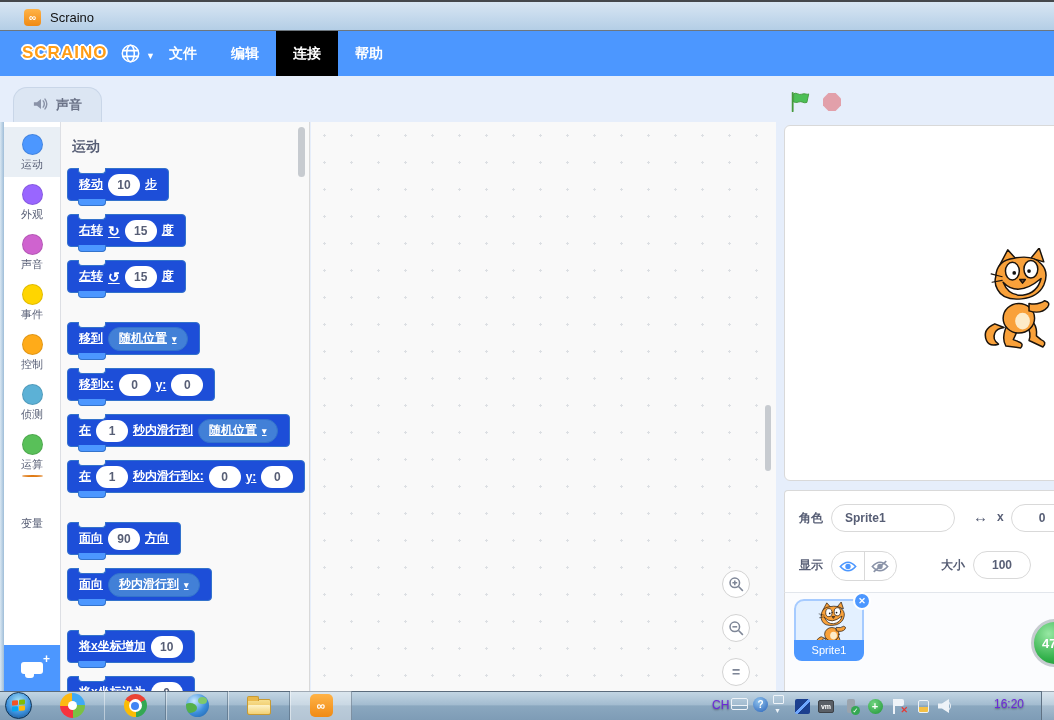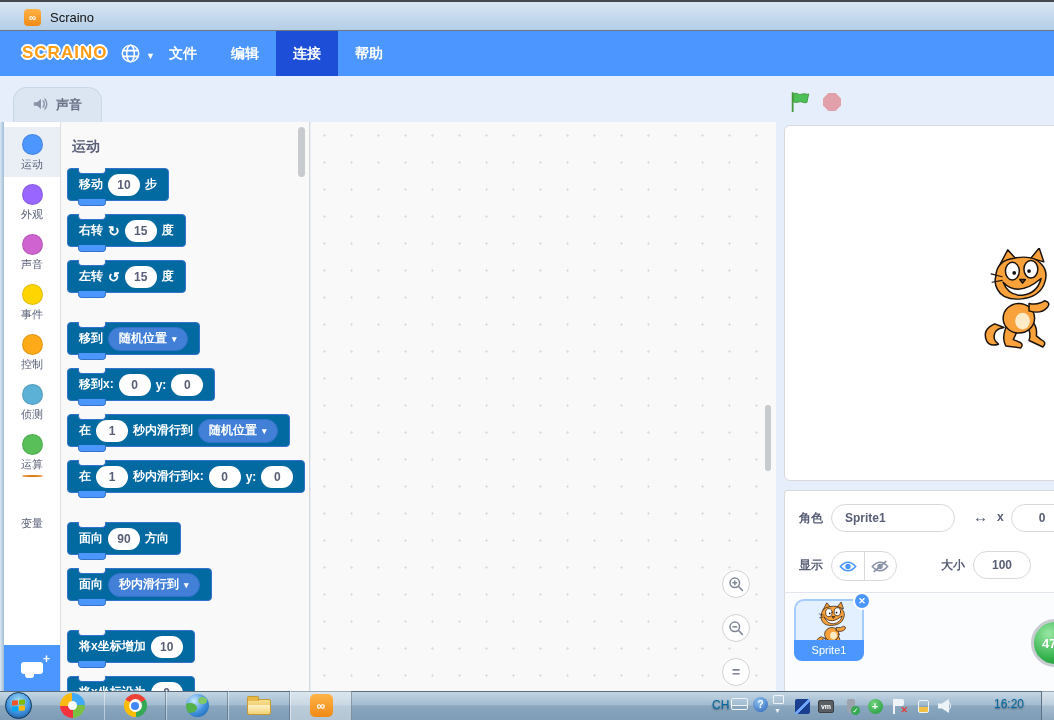--- a/index.html
+++ b/index.html
@@ -18,21 +18,21 @@
     background:linear-gradient(90deg,#d9e7f2,#9fbdd8);}
 
   
   .menubar{position:absolute;left:0;top:31px;width:100%;height:45px;background:#4C97FF;}
   .logo{position:absolute;left:22px;top:12px;font-size:17px;font-weight:bold;letter-spacing:1px;color:#FF9D17;
     text-shadow:-2px 0 0 #fff,2px 0 0 #fff,0 -2px 0 #fff,0 2px 0 #fff,-1px -1px 0 #fff,1px -1px 0 #fff,-1px 1px 0 #fff,1px 1px 0 #fff;}
   .globe-wrap{position:absolute;left:120px;top:12px;display:flex;align-items:center;gap:5px;color:#fff;}
   .globe-caret{font-size:9px;color:#fff;}
   .menu-items{position:absolute;left:152px;top:0;height:45px;display:flex;}
   .menu-item{padding:0 17px;line-height:45px;color:#fff;font-size:14px;font-weight:bold;cursor:default;}
-  .menu-item.active{background:#1d4ed8;}
+  .menu-item.active{background:#000000;}
 
   
   .tabrow{position:absolute;left:0;top:76px;width:100%;height:46px;background:#E6EEFB;}
   .tabs{position:absolute;left:13px;bottom:0;display:flex;}
   .tab{height:35px;padding:0 19px;display:flex;align-items:center;gap:7px;font-size:13px;font-weight:bold;
     color:#6a7287;background:#DCE6F3;border:1px solid #C9D6E8;border-bottom:none;border-radius:14px 14px 0 0;margin-right:-1px;}
   .tab.active{background:#fff;color:#575E75;z-index:2;position:relative;}
   .flag-btn{position:absolute;left:789px;top:91px;width:22px;height:22px;}
   .stop-btn{position:absolute;left:823px;top:93px;width:18px;height:18px;background:#E2A0AA;
     clip-path:polygon(30% 0,70% 0,100% 30%,100% 70%,70% 100%,30% 100%,0 70%,0 30%);}
@@ -49,22 +49,22 @@
   .ext-glyph{position:relative;width:22px;height:12px;background:#fff;border-radius:3px;}
   .ext-glyph::after{content:"";position:absolute;left:4px;bottom:-4px;width:9px;height:4px;background:#fff;border-radius:0 0 3px 3px;}
   .ext-plus{position:absolute;top:-10px;right:-7px;color:#fff;font-size:12px;font-weight:bold;}
 
   
   .palette{position:absolute;left:61px;top:122px;width:249px;height:569px;background:#F9F9F9;
     border-right:1px solid #D9D9D9;overflow:hidden;}
   .palette-header{position:absolute;left:11px;top:16px;font-size:14px;font-weight:bold;color:#575E75;}
   .blocks{position:absolute;left:6px;top:46px;width:240px;}
   .block{position:relative;display:inline-flex;align-items:center;gap:5px;height:33px;padding:0 11px;
-    background:#0369a1;border:1px solid #3373CC;border-radius:4px;color:#fff;font-size:12px;font-weight:bold;
-    margin-bottom:13px;cursor:default;clear:both;float:left;}
+    background:#1d4ed8;border:1px solid #3373CC;border-radius:4px;color:#fff;font-size:12px;font-weight:bold;
+    margin-bottom:13px;cursor:default;clear:both;float:left;text-decoration:underline;}
   .block.gap{margin-top:16px;}
   .block::before{content:"";position:absolute;left:10px;top:-1px;width:26px;height:5px;background:#F9F9F9;
     border:1px solid #3373CC;border-top:none;border-radius:0 0 4px 4px;}
   .block::after{content:"";position:absolute;left:10px;bottom:-6px;width:26px;height:6px;background:#4C97FF;
     border:1px solid #3373CC;border-top:none;border-radius:0 0 4px 4px;}
   .b-input{background:#fff;color:#575E75;border-radius:20px;min-width:32px;height:22px;
     display:inline-flex;align-items:center;justify-content:center;padding:0 7px;font-weight:bold;}
   .b-drop{background:#4280D7;border:1px solid #3373CC;border-radius:20px;height:24px;
     display:inline-flex;align-items:center;gap:5px;padding:0 10px;color:#fff;font-weight:bold;}
   .b-drop .caret{font-size:9px;}
@@ -134,21 +134,21 @@
   .icon-globe::before{content:"";position:absolute;left:-3px;top:9px;width:14px;height:10px;border-radius:50%;background:#54B04A;}
   .icon-globe::after{content:"";position:absolute;right:2px;top:3px;width:9px;height:7px;border-radius:50%;background:#7FC96B;}
   .icon-folder{position:relative;width:24px;height:16px;border-radius:2px;
     background:linear-gradient(#F7DF8F,#E9B84B);border:1px solid #C79A33;margin-top:3px;}
   .icon-folder::before{content:"";position:absolute;left:-1px;top:-4px;width:10px;height:4px;
     background:#E9B84B;border:1px solid #C79A33;border-bottom:none;border-radius:2px 2px 0 0;}
   .icon-folder::after{content:"";position:absolute;left:0;bottom:0;width:22px;height:9px;
     background:linear-gradient(#FDF3C9,#F2D174);border-radius:1px 1px 2px 2px;}
   .icon-scraino{width:23px;height:23px;border-radius:5px;background:linear-gradient(#ffb347,#f08a14);
     color:#fff;font-size:12px;font-weight:bold;display:flex;align-items:center;justify-content:center;}
-  .tray-text{position:absolute;color:#0369a1;font-size:12px;text-shadow:0 1px 2px rgba(0,0,0,.45);}
+  .tray-text{position:absolute;color:#6d28d9;font-size:12px;text-shadow:0 1px 2px rgba(0,0,0,.45);}
   .tray-kbd{position:absolute;left:731px;top:698px;width:17px;height:12px;border:1.5px solid #eef3f8;
     border-radius:2px;background:linear-gradient(transparent 55%,#eef3f8 55% 70%,transparent 70%);}
   .tray-help{position:absolute;left:753px;top:697px;width:15px;height:15px;border-radius:50%;
     background:radial-gradient(circle at 40% 30%,#8fc3ee,#2a62b8);color:#fff;font-size:10px;font-weight:bold;
     display:flex;align-items:center;justify-content:center;}
   .tray-win{position:absolute;left:773px;top:695px;width:11px;height:9px;border:1.5px solid #eef3f8;border-radius:1px;}
   .tray-arrow{position:absolute;left:774px;top:707px;color:#eef3f8;font-size:7px;}
   .tray-ic{position:absolute;top:698px;width:16px;height:16px;display:flex;align-items:center;justify-content:center;}
   .show-desktop{position:absolute;left:1041px;top:691px;width:13px;height:29px;border-left:1px solid #5f7183;
     background:linear-gradient(rgba(255,255,255,.4),rgba(255,255,255,.12));}

